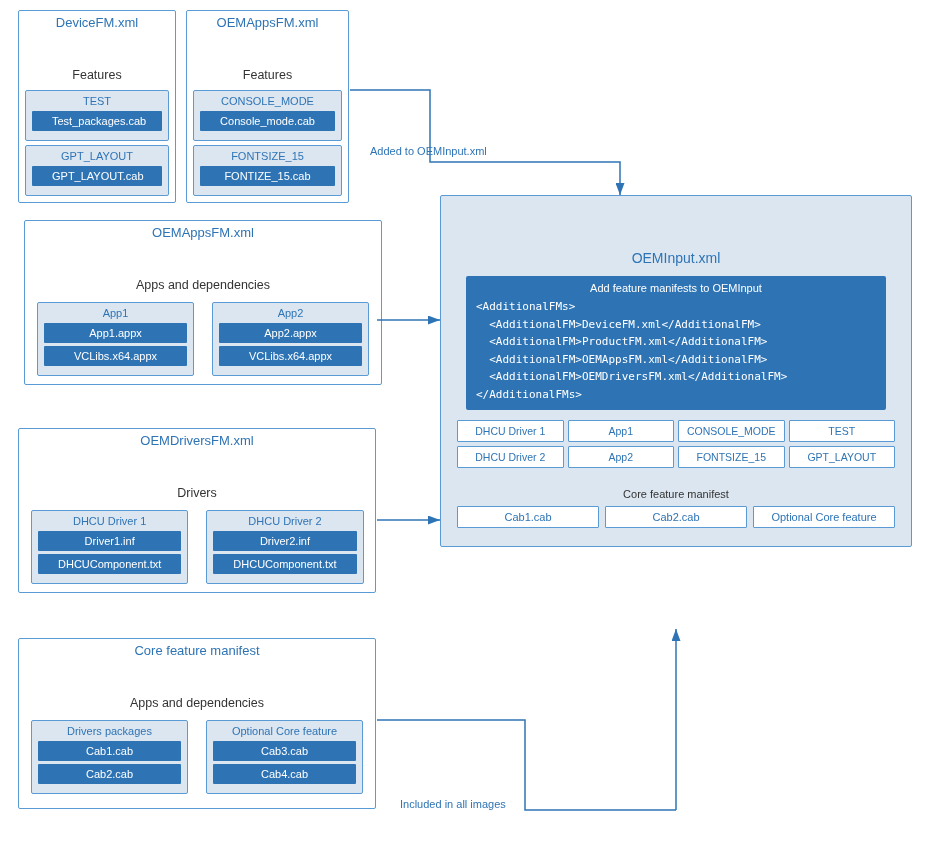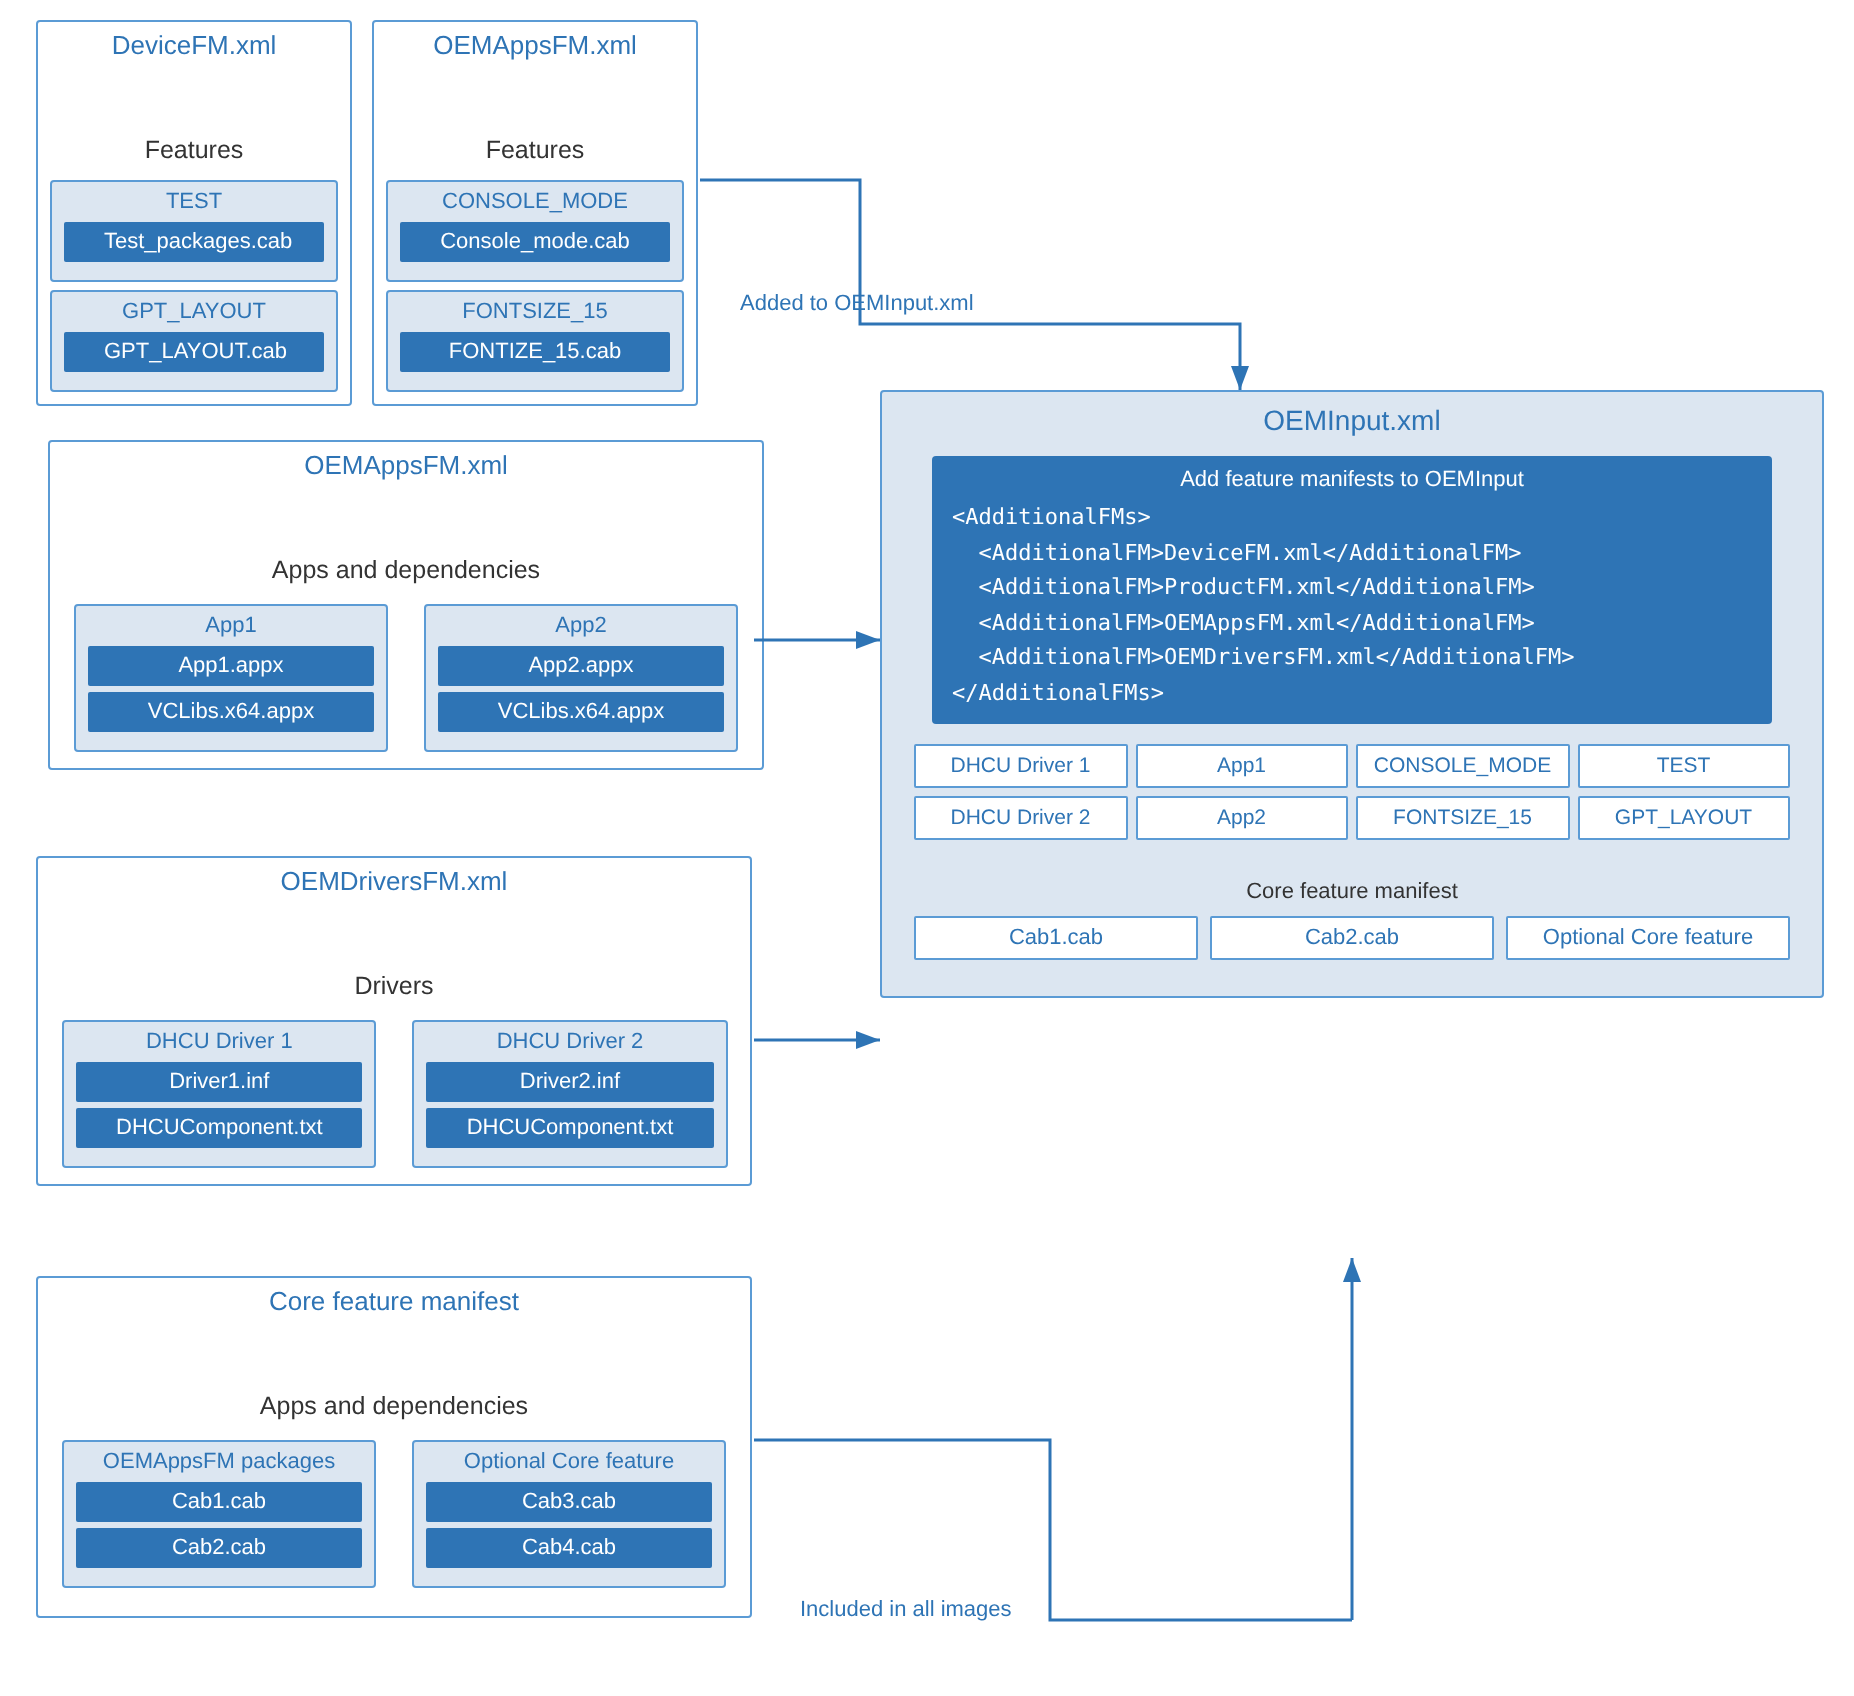--- a/index.html
+++ b/index.html
@@ -65,20 +65,21 @@
       position: absolute;
       border: 1.5px solid #5b9bd5;
       background: #dce6f1;
       border-radius: 2px;
     }
     .oeminput-title {
       color: #2e74b5;
       font-size: 14px;
       text-align: center;
       padding: 6px;
+      margin-top: 48px;
     }
     .xml-section {
       background: #2e74b5;
       margin: 4px 25px;
       padding: 6px 10px;
       border-radius: 2px;
     }
     .xml-section-title {
       color: #fff;
       font-size: 11px;
@@ -235,21 +236,21 @@
       </div>
     </div>
   </div>
 
   <div class="outer-box" style="left:18px; top:638px; width:358px; padding-bottom:6px;">
     <div class="box-title">Core feature manifest</div>
     <div class="box-subtitle">Apps and dependencies</div>
     <div class="two-col">
       <div class="col-half">
         <div class="inner-group">
-          <div class="inner-group-title">OEMAppsFM packages</div>
+          <div class="inner-group-title">Drivers packages</div>
           <div class="pkg-item">Cab1.cab</div>
           <div class="pkg-item">Cab2.cab</div>
         </div>
       </div>
       <div class="col-half">
         <div class="inner-group">
           <div class="inner-group-title">Optional Core feature</div>
           <div class="pkg-item">Cab3.cab</div>
           <div class="pkg-item">Cab4.cab</div>
         </div>

